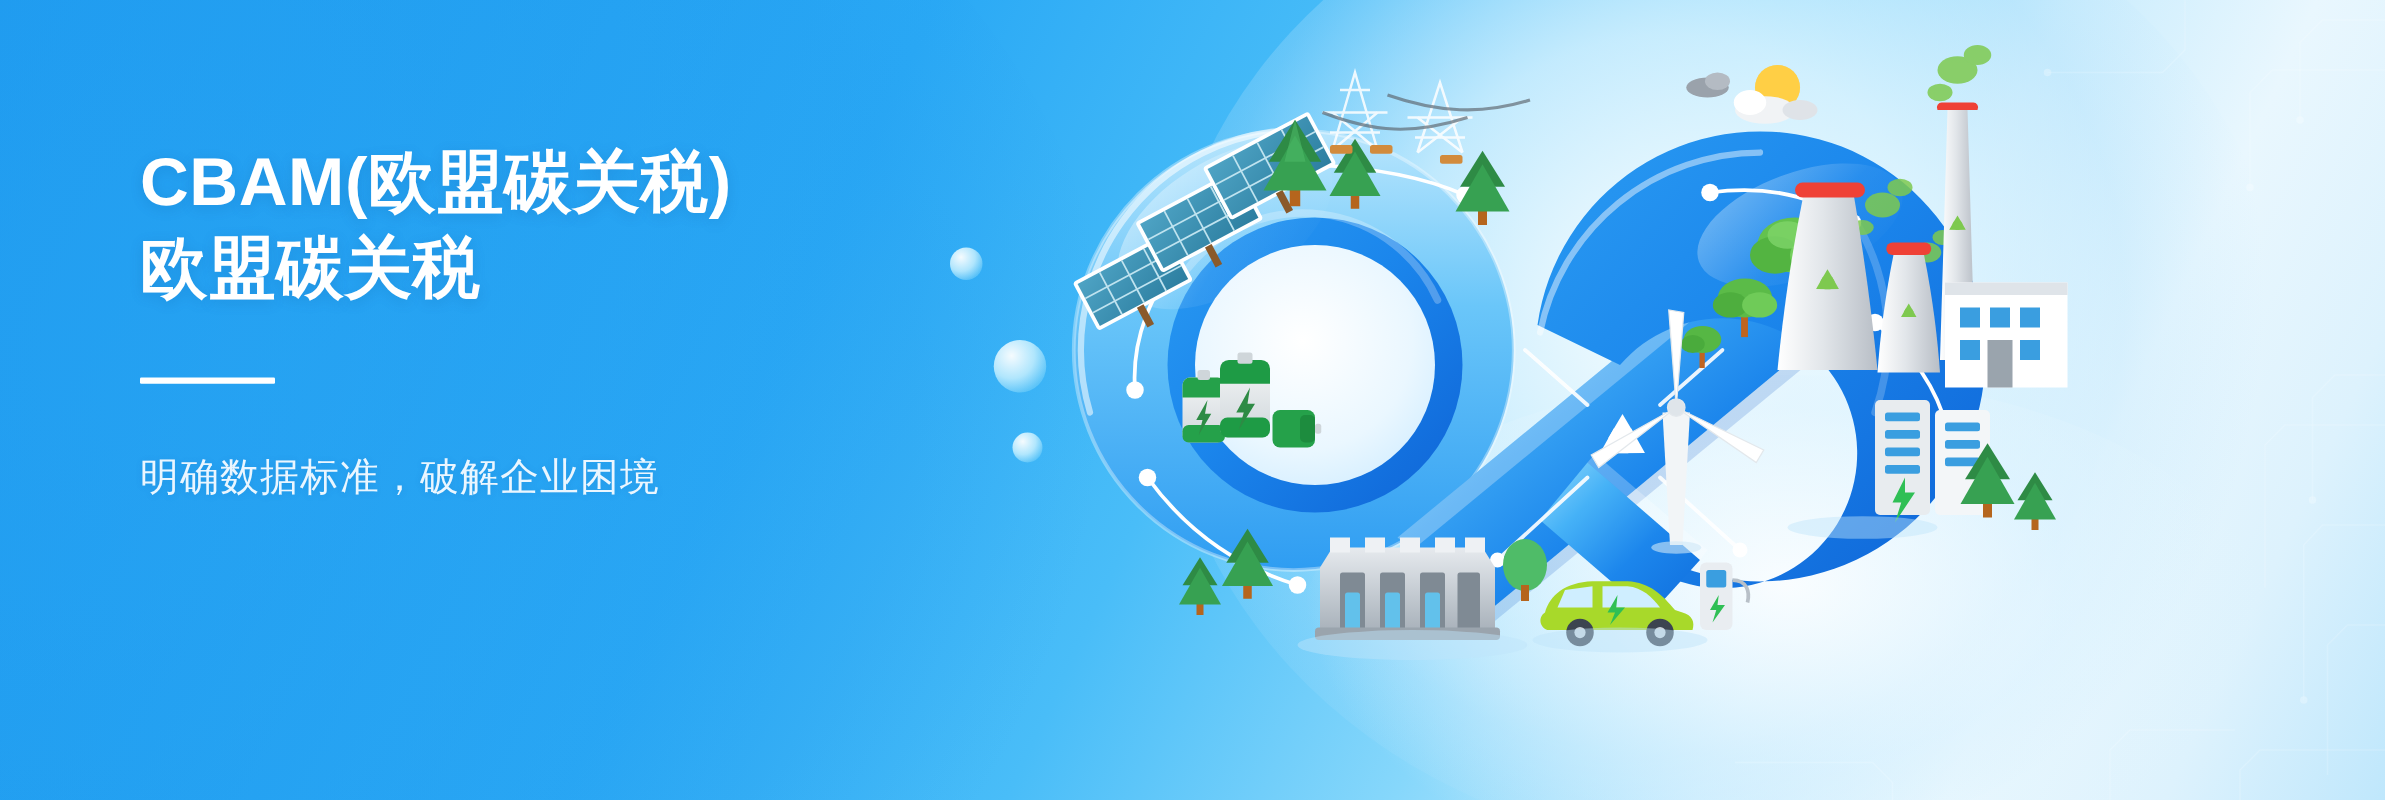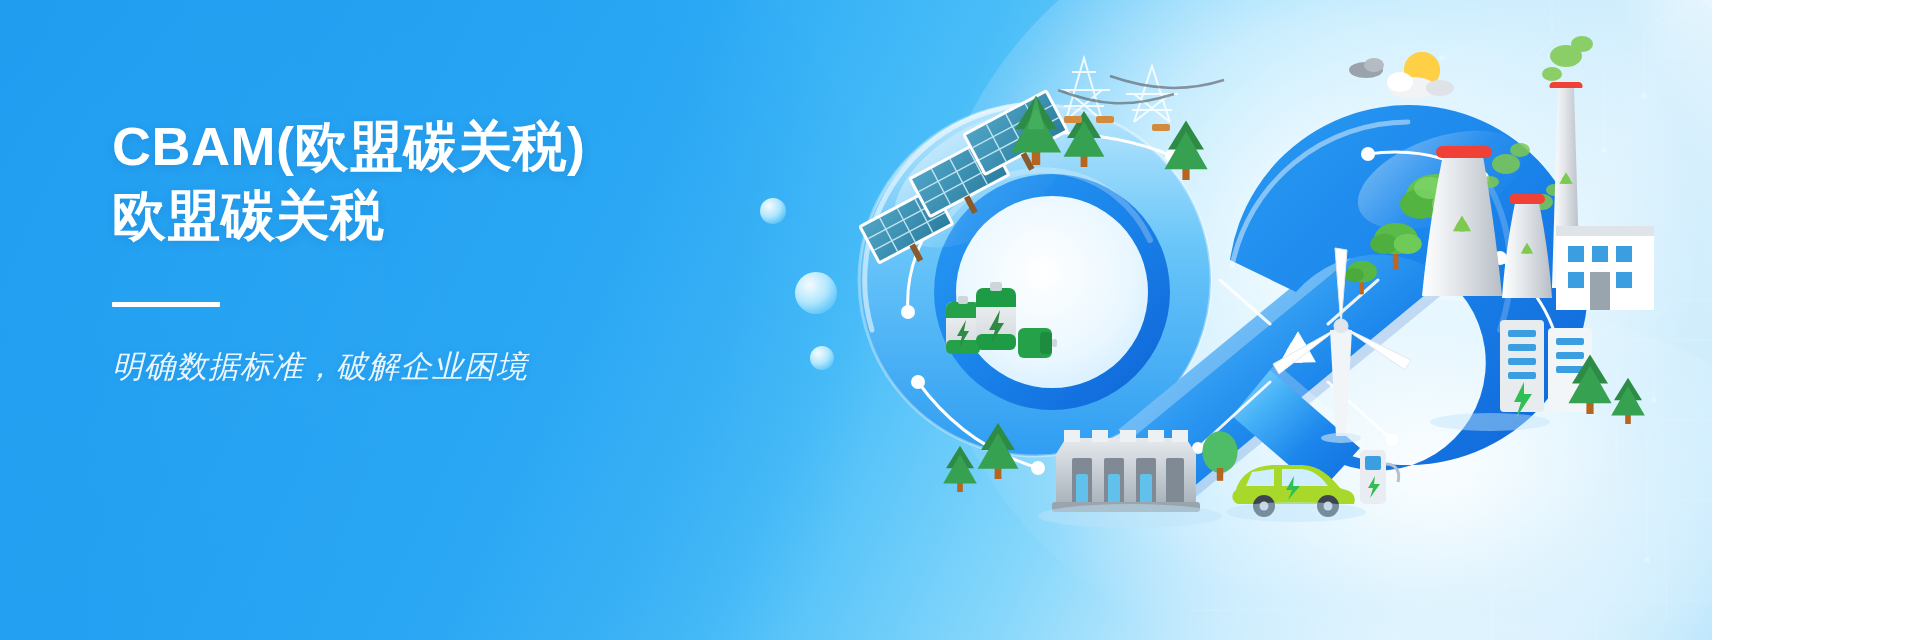--- a/index.html
+++ b/index.html
@@ -2,21 +2,21 @@
 <html><head>
 <meta charset="utf-8">
 <style>
   html, body {
     margin: 0;
     padding: 0;
     background: #ffffff;
   }
   .banner {
     position: relative;
-    width: 1712px;
+    width: 1908px;
     height: 640px;
     overflow: hidden;
     font-family: "Liberation Sans", "DejaVu Sans", sans-serif;
     background: linear-gradient(115deg,
         #1e9cf0 0%,
         #23a2f2 18%,
         #2aa9f5 34%,
         #49bdf8 50%,
         #86d7fb 64%,
         #c9ecfd 75%,
@@ -81,27 +81,26 @@
   }
   .title-line { display: block; }
   .divider {
     margin-top: 52px;
     width: 108px;
     height: 5px;
     background: #ffffff;
     border-radius: 1px;
   }
   .subtitle {
-    margin-top: 40px;
+    margin-top: 55px;
     color: #eaf6ff;
     font-size: 31px;
     letter-spacing: 1px;
     line-height: 1.3;
     text-shadow: 0 1px 6px rgba(10,80,150,0.14);
-    font-style: italic;
   }
 
   
   .bubble {
     position: absolute;
     border-radius: 50%;
     background: radial-gradient(circle at 34% 30%, rgba(255,255,255,0.95) 0%, rgba(206,243,255,0.80) 45%, rgba(150,225,252,0.40) 75%, rgba(150,225,252,0.10) 100%);
     pointer-events: none;
   }
 

